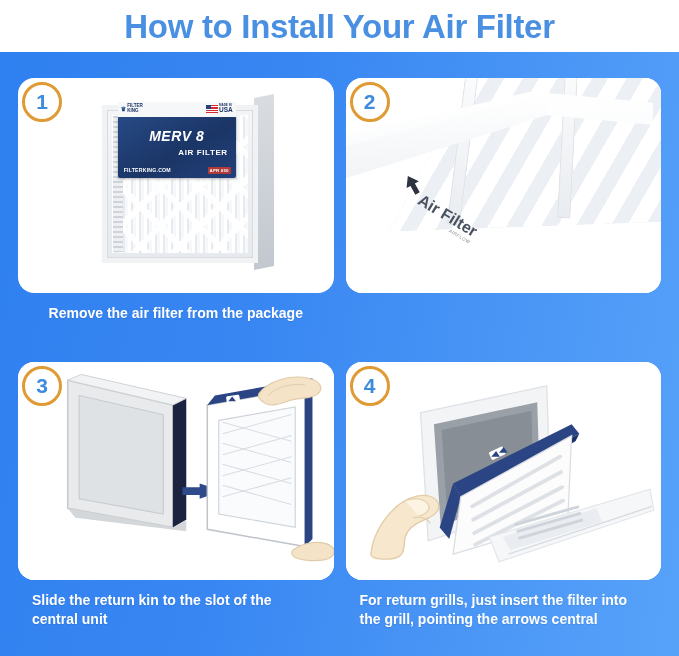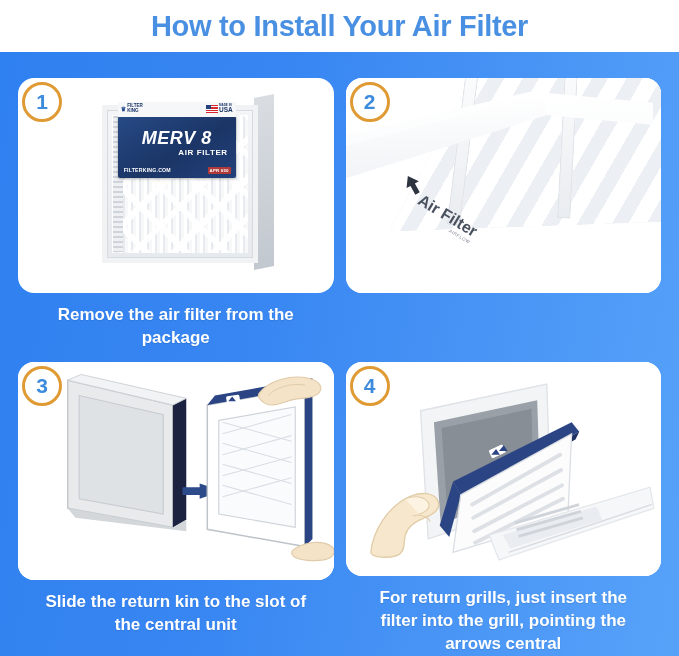--- a/index.html
+++ b/index.html
@@ -25,21 +25,21 @@
     left: 0; top: 0;
     width: 679px;
     height: 52px;
     background: #ffffff;
     display: flex;
     align-items: center;
     justify-content: center;
   }
   .page-title {
     color: #4a90e2;
-    font-size: 29px;
+    font-size: 33px;
     font-weight: bold;
     letter-spacing: -0.3px;
     line-height: 1;
     white-space: nowrap;
   }
   
   .body-area {
     position: absolute;
     left: 0; top: 52px;
     width: 679px;
@@ -88,23 +88,22 @@
     display: flex;
     align-items: center;
     justify-content: center;
     color: #3d8bdd;
     font-size: 21px;
     font-weight: bold;
     z-index: 5;
   }
   .caption {
     color: #ffffff;
-    font-size: 17px;
-    font-weight: bold;
-    text-align: center;
+    font-size: 14px;
+    font-weight: bold;
     line-height: 1.35;
     margin-top: 11px;
     padding: 0 14px;
     text-shadow: 0 1px 1px rgba(0,0,0,0.10);
   }
 
   
   .photo1 {
     position: absolute;
     left: 0; top: 0; right: 0; bottom: 0;
@@ -200,21 +199,21 @@
     position: absolute; left: 0; top: 0;
     width: 5px; height: 4px; background: #26417e;
   }
   .usa-text { display: flex; flex-direction: column; line-height: 1; color: #1b3566; }
   .made-in { font-size: 3px; font-weight: bold; }
   .usa-word { font-size: 6.5px; font-weight: bold; }
   .merv-title {
     position: absolute; left: 0; right: 0; top: 12px;
     text-align: center;
     color: #ffffff;
-    font-size: 18px;
+    font-size: 14px;
     font-weight: bold;
     font-style: italic;
     letter-spacing: 0.5px;
   }
   .merv-sub {
     position: absolute; left: 0; right: 8px; top: 32px;
     text-align: right;
     color: #ffffff;
     font-size: 8px;
     font-weight: bold;

